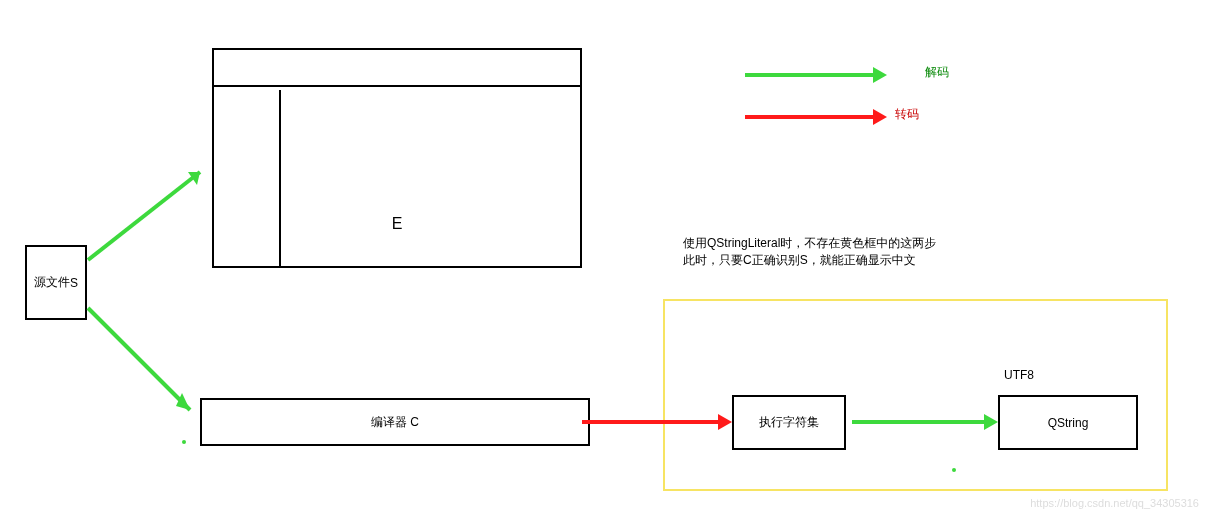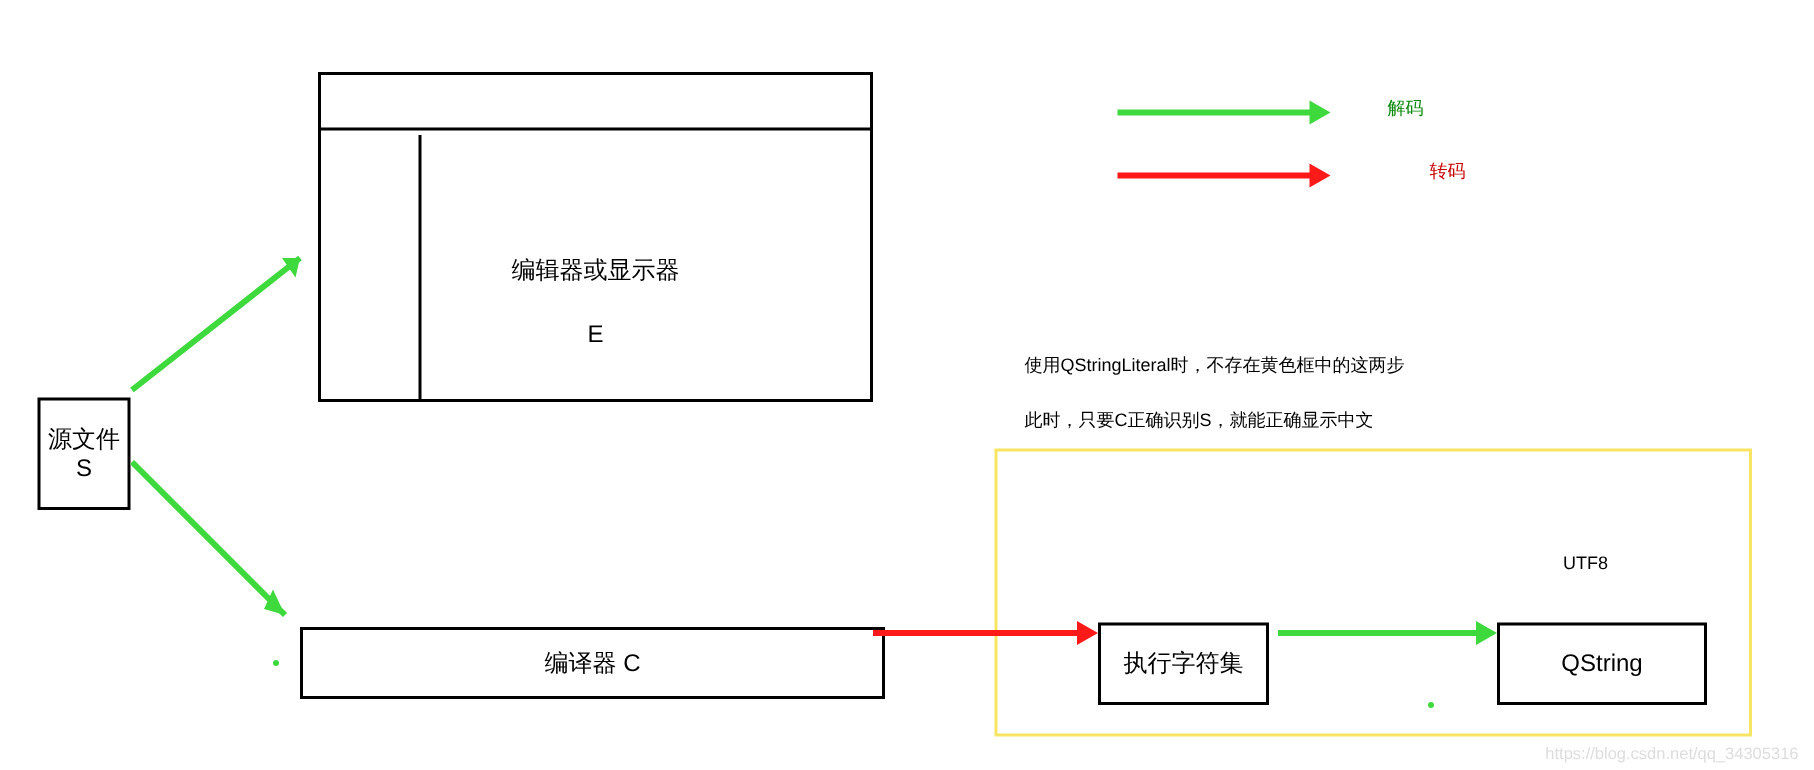--- a/index.html
+++ b/index.html
@@ -7,26 +7,24 @@
       width: 1209px;
       height: 513px;
       position: relative;
       font-family: "Microsoft YaHei", "SimSun", sans-serif;
       background: #fff;
     }
     .box {
       position: absolute;
       border: 2px solid #000;
       display: flex;
-      flex-direction: column;
       align-items: center;
       justify-content: center;
-      font-size: 16px;
+      font-size: 12px;
       background: #fff;
-      margin-top: 20px;
     }
     .editor-box {
       position: absolute;
       border: 2px solid #000;
       background: #fff;
     }
     .editor-inner {
       position: absolute;
       border: 2px solid #000;
     }
@@ -85,49 +83,48 @@
 <body>
 
 <div class="box" style="left:25px; top:245px; width:62px; height:75px;">
   <div>源文件</div>
   <div>S</div>
 </div>
 
 <div class="editor-box" style="left:212px; top:48px; width:370px; height:220px;">
   <div class="editor-inner" style="left:-2px; top:35px; width:370px; height:0; border-width:0 0 2px 0;"></div>
   <div class="editor-inner" style="left:65px; top:40px; width:0; height:178px; border-width:0 2px 0 0;"></div>
-  <div class="editor-text" style="top:120px;">编辑器或显示器</div>
   <div class="editor-text" style="top:165px;">E</div>
 </div>
 
 <div class="box" style="left:200px; top:398px; width:390px; height:48px;">
   <span>编译器    C</span>
 </div>
 
 <div class="yellow-box" style="left:663px; top:299px; width:505px; height:192px;"></div>
 
 <div class="box" style="left:732px; top:395px; width:114px; height:55px;">
   <span>执行字符集</span>
 </div>
 
 <div class="box" style="left:998px; top:395px; width:140px; height:55px;">
   <span>QString</span>
 </div>
-<div class="label" style="left:1042px; top:368px;">UTF8</div>
+<div class="label" style="left:1004px; top:368px;">UTF8</div>
 
 <div class="label" style="left:683px; top:235px;">使用QStringLiteral时，不存在黄色框中的这两步</div>
-<div class="label" style="left:683px; top:272px;">此时，只要C正确识别S，就能正确显示中文</div>
+<div class="label" style="left:683px; top:252px;">此时，只要C正确识别S，就能正确显示中文</div>
 
 <div class="arrow-line green" style="left:745px; top:73px; width:130px;"></div>
 <div class="arrow-head-right head-green" style="left:873px; top:67px;"></div>
 <div class="label green-text" style="left:925px; top:64px;">解码</div>
 
 <div class="arrow-line red" style="left:745px; top:115px; width:130px;"></div>
 <div class="arrow-head-right head-red" style="left:873px; top:109px;"></div>
-<div class="label red-text" style="left:953px; top:106px;">转码</div>
+<div class="label red-text" style="left:895px; top:106px;">转码</div>
 
 <svg class="diag" style="left:0; top:0; width:220px; height:300px;">
   <line x1="88" y1="260" x2="200" y2="172"></line>
   <polygon points="200,172 188,172 197,185"></polygon>
 </svg>
 
 <svg class="diag" style="left:0; top:0; width:220px; height:440px;">
   <line x1="88" y1="308" x2="190" y2="410"></line>
   <polygon points="190,410 176,406 182,393"></polygon>
 </svg>

